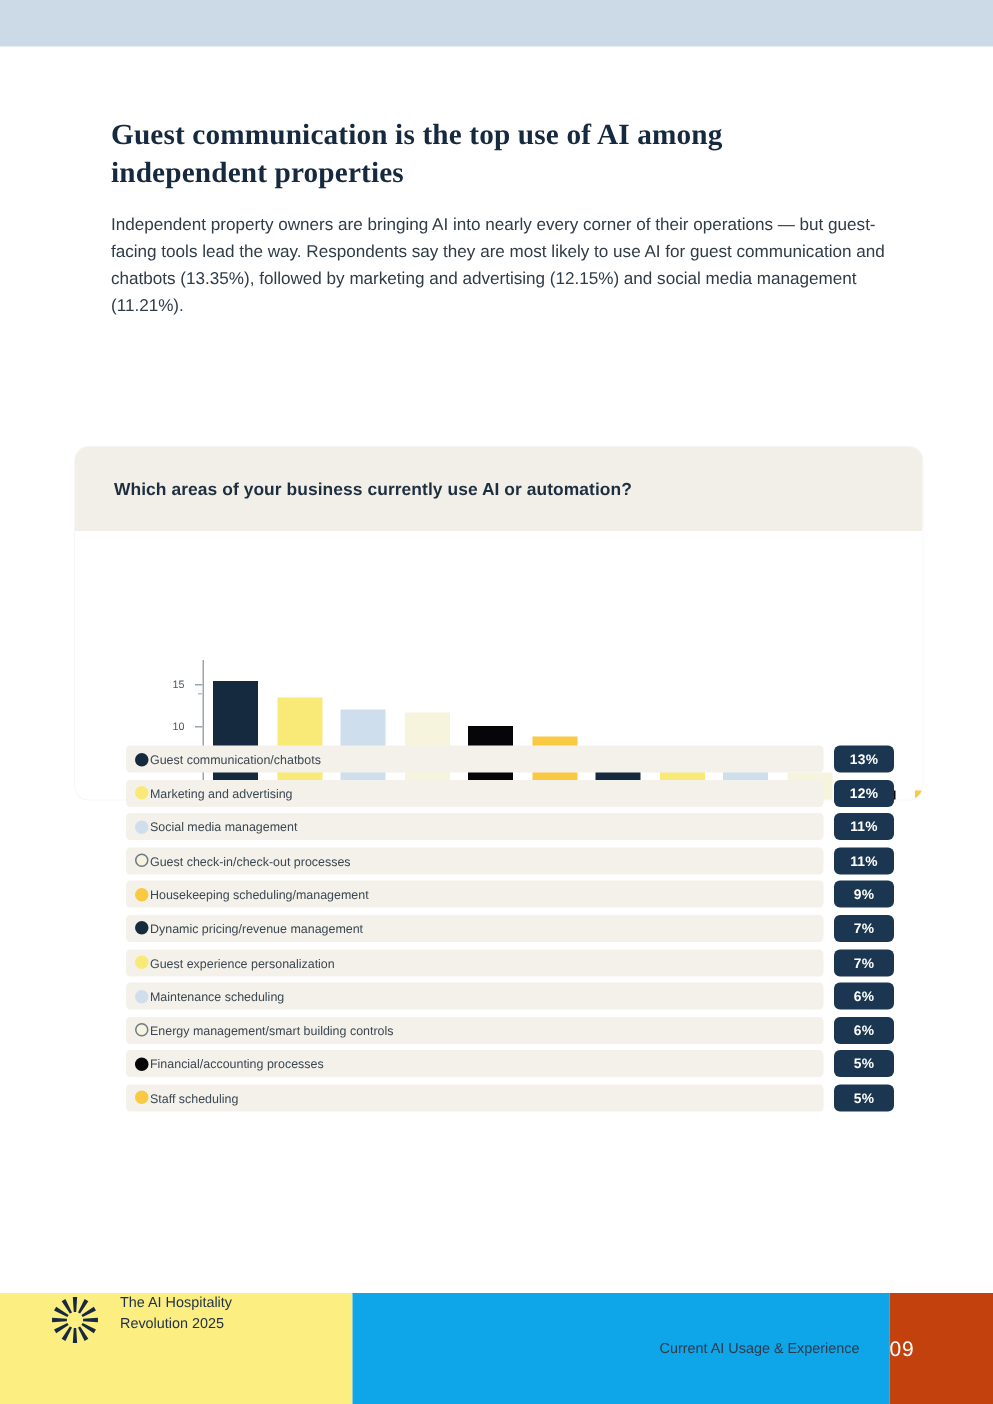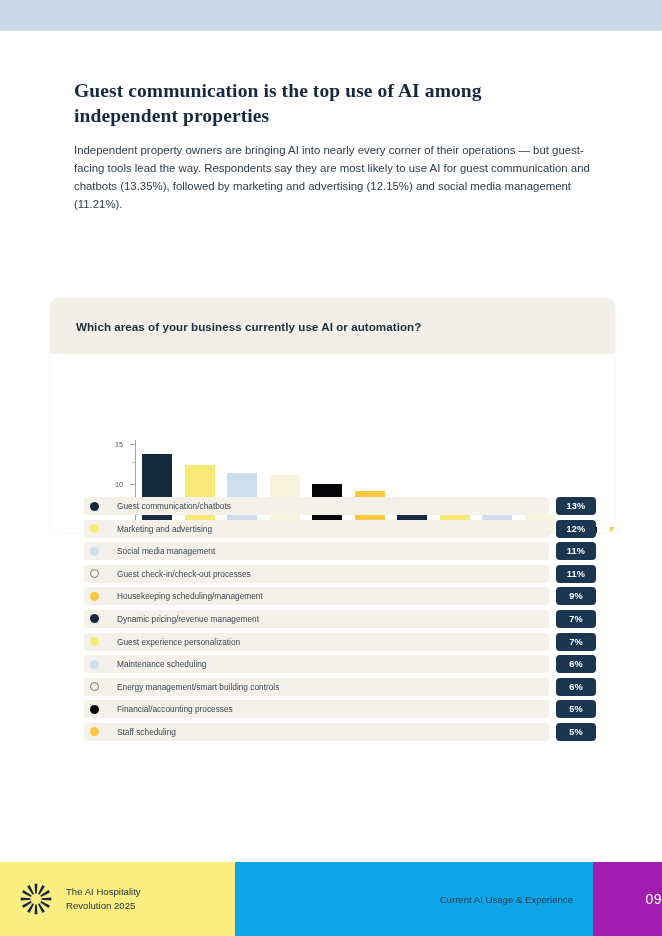--- a/index.html
+++ b/index.html
@@ -145,21 +145,21 @@
   .legend-dot {
     position: relative;
     margin-left: 6px;
     width: 9px; height: 9px;
     border-radius: 50%;
     flex: 0 0 auto;
   }
 
   .legend-label {
     position: relative;
-    margin-left: 18px;
+    margin-left: 1px;
     font-size: 8.3px;
     color: #3b4751;
     white-space: nowrap;
   }
 
   .legend-badge {
     position: absolute;
     right: 0; top: 0;
     width: 40px; height: 18px;
     background: #1b3650;
@@ -178,22 +178,21 @@
     position: absolute;
     left: 0; bottom: 0;
     width: 662px; height: 74px;
     display: flex;
   }
 
   .footer-brand {
     width: 235px;
     background: #fcee80;
     display: flex;
-    align-items: center;
-    padding-left: 18px;
+    padding-left: 32px;
   }
 
   .brand-mark {
     width: 36px; height: 36px;
     flex: 0 0 auto;
   }
 
   .brand-text {
     margin-left: 12px;
     font-size: 9.6px;
@@ -211,25 +210,24 @@
     padding-right: 20px;
   }
 
   .footer-section {
     font-size: 9.6px;
     color: #2b3c4d;
   }
 
   .footer-page {
     width: 69px;
-    background: #a21caf;
+    background: #c2410c;
     display: flex;
     align-items: center;
-    justify-content: flex-end;
-    padding-left: 44px;
+    justify-content: flex-start;
   }
 
   .footer-page-num {
     color: #ffffff;
     font-size: 14px;
     letter-spacing: 0.5px;
   }
 </style>
 </head>
 <body>
@@ -247,21 +245,21 @@
       <span class="chart-title">Which areas of your business currently use AI or automation?</span>
     </div>
     <div class="chart-body">
       <div class="y-axis" id="yaxis">
           <div class="y-tick" style="top: 87.3333px;">
             <span class="y-label">5</span>
           </div>
           <div class="y-tick" style="top: 43.6667px;">
             <span class="y-label">10</span>
           </div>
-          <div class="y-tick" style="top: 4px;">
+          <div class="y-tick" style="top: 16px;">
             <span class="y-label">15</span>
           </div>
           <div class="y-tick minor" style="top: 65.5px;"></div>
           <div class="y-tick minor" style="top: 21.8333px;"></div>
         </div>
 
       <div class="bars" id="bars">
           <div class="bar" title="Guest communication/chatbots 13%" style="left: 7.48125px; width: 29.5375px; height: 116.59px; background: rgb(21, 42, 63);"></div>
           <div class="bar" title="Marketing and advertising 12%" style="left: 49.9813px; width: 29.5375px; height: 106.11px; background: rgb(249, 234, 119);"></div>
           <div class="bar" title="Social media management 11%" style="left: 92.4813px; width: 29.5375px; height: 97.9007px; background: rgb(207, 222, 237);"></div>

